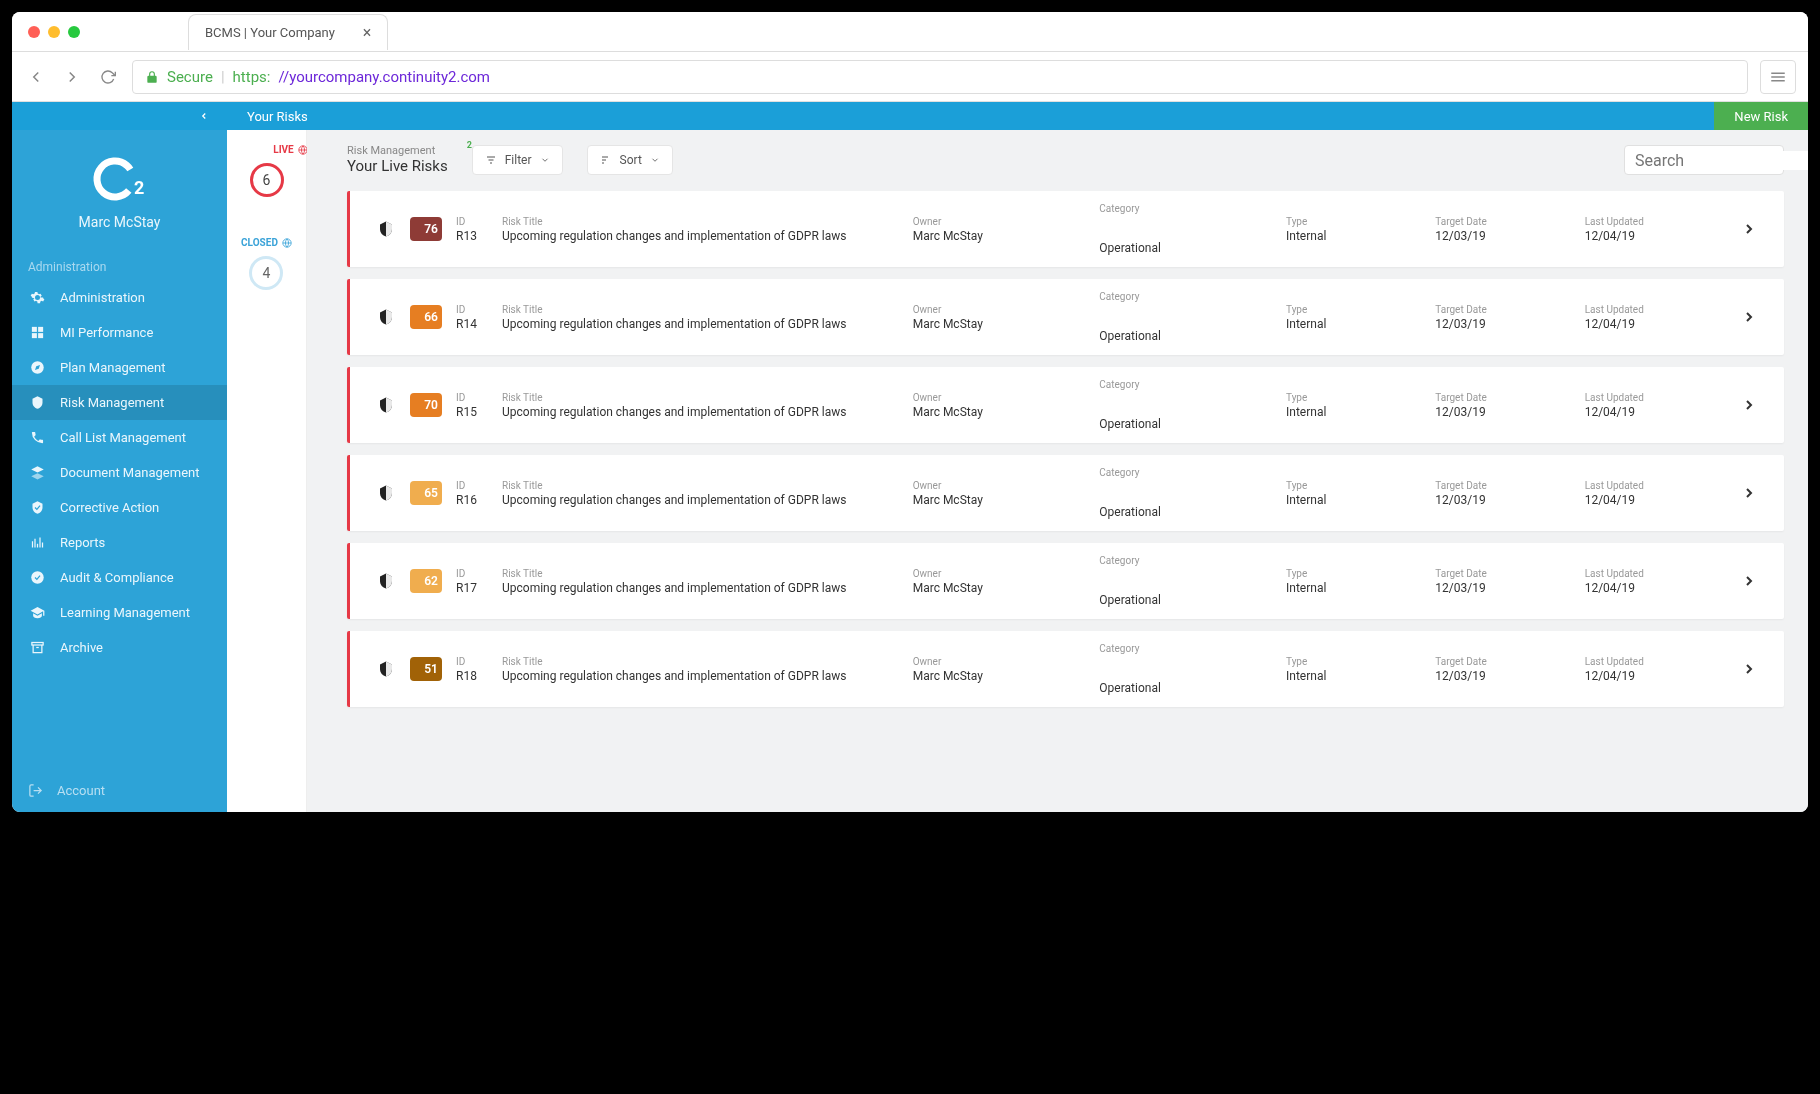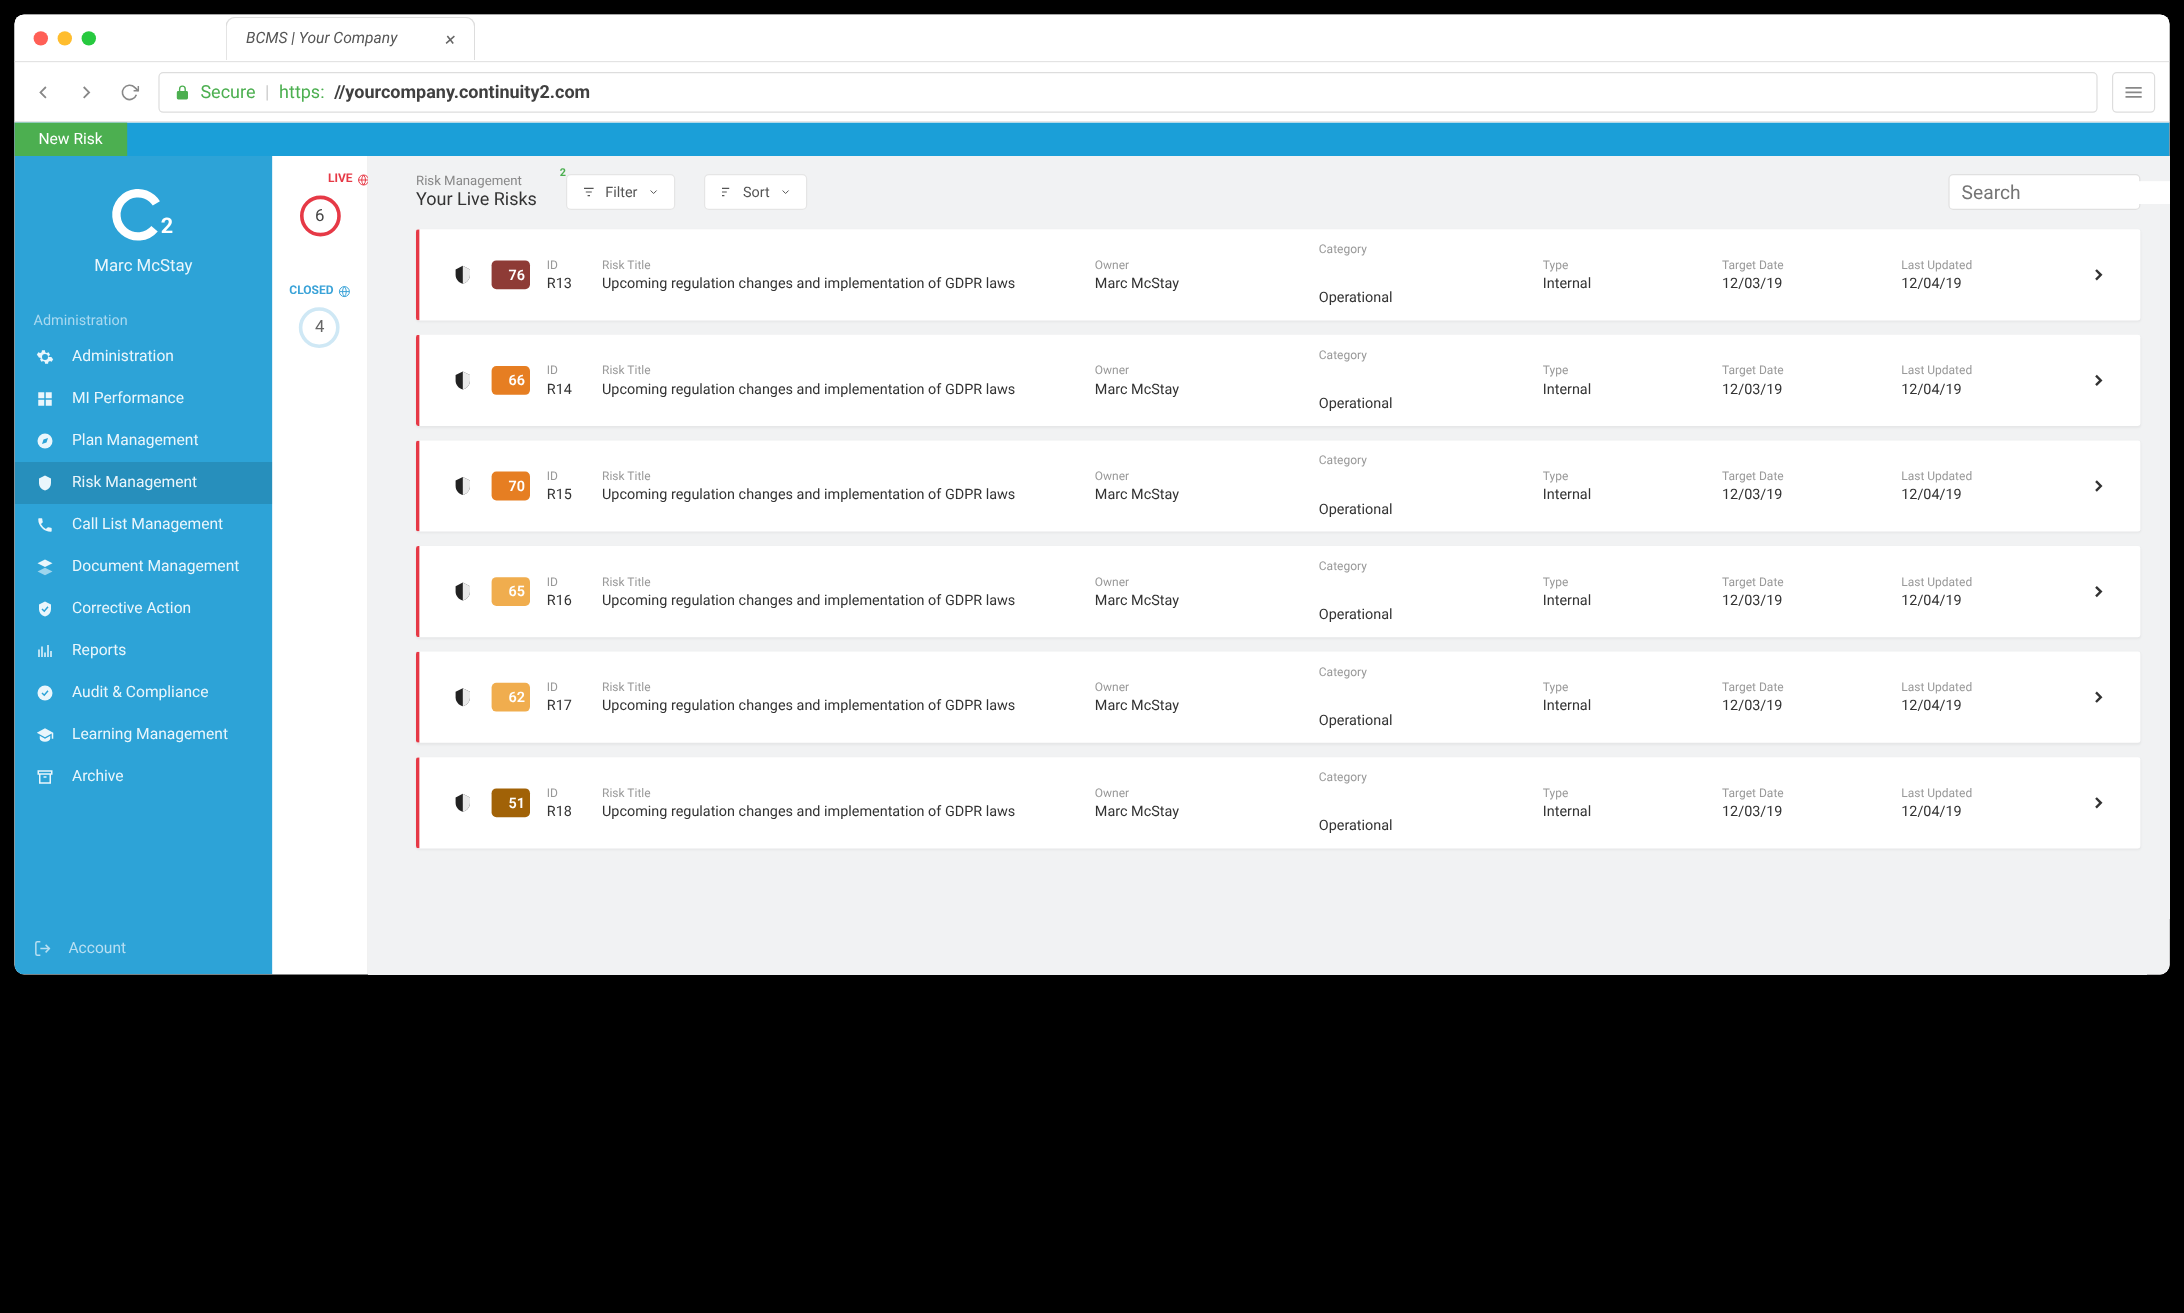--- a/index.html
+++ b/index.html
@@ -4,28 +4,28 @@
 <style>
   * { box-sizing: border-box; margin: 0; padding: 0; font-family: -apple-system, BlinkMacSystemFont, "Segoe UI", Roboto, sans-serif; }
   body { background: #000; padding: 12px; }
   .browser-frame { background: #fff; border-radius: 8px; overflow: hidden; box-shadow: 0 4px 24px rgba(0,0,0,0.3); height: 800px; display: flex; flex-direction: column; }
   .titlebar { background: #fff; height: 40px; display: flex; align-items: center; padding: 0 16px; gap: 8px; border-bottom: 1px solid #ddd; }
   .traffic-lights { display: flex; gap: 8px; margin-right: 100px; }
   .dot { width: 12px; height: 12px; border-radius: 50%; }
   .dot-red { background: #ff5f56; }
   .dot-yellow { background: #ffbd2e; }
   .dot-green { background: #27c93f; }
-  .tab { background: #fff; border: 1px solid #ddd; border-bottom: none; border-radius: 8px 8px 0 0; padding: 8px 16px; display: flex; align-items: center; gap: 40px; font-size: 13px; color: #555; margin-bottom: -1px; font-style: italic; }
+  .tab { background: #fff; border: 1px solid #ddd; border-bottom: none; border-radius: 8px 8px 0 0; padding: 8px 16px; display: flex; align-items: center; gap: 28px; font-size: 13px; color: #555; margin-bottom: -1px; }
   .tab-close { cursor: pointer; font-size: 16px; color: #666; }
   .addrbar { background: #fff; height: 50px; display: flex; align-items: center; padding: 0 12px; gap: 12px; border-bottom: 1px solid #e0e0e0; }
   .nav-btn { width: 24px; height: 24px; display: flex; align-items: center; justify-content: center; color: #888; cursor: pointer; }
   .omnibox { flex: 1; border: 1px solid #ddd; border-radius: 4px; height: 34px; display: flex; align-items: center; padding: 0 12px; gap: 8px; font-size: 15px; }
   .lock-secure { color: #4caf50; display: flex; align-items: center; gap: 8px; font-size: 15px; }
   .url-proto { color: #4caf50; }
-  .url-rest { color: #404040; font-weight: bold; }
+  .url-rest { color: #6d28d9; }
   .hamburger { width: 36px; height: 34px; border: 1px solid #ddd; border-radius: 4px; display: flex; align-items: center; justify-content: center; color: #888; }
 
   .app { flex: 1; display: flex; flex-direction: column; overflow: hidden; }
   .topbar { background: #1b9fd8; color: #fff; height: 28px; display: flex; align-items: center; justify-content: space-between; font-size: 13px; }
   .topbar-left { display: flex; align-items: center; height: 100%; }
   .collapse-handle { width: 215px; display: flex; justify-content: flex-end; padding-right: 18px; color: #fff; height: 100%; align-items: center; }
   .topbar-crumb { padding: 0 20px; }
   .new-risk-btn { background: #4caf50; color: #fff; border: none; height: 28px; padding: 0 20px; font-size: 13px; cursor: pointer; }
 
   .body-row { flex: 1; display: flex; overflow: hidden; }
@@ -127,20 +127,28 @@
       <svg width="18" height="18" viewBox="0 0 24 24" fill="none" stroke="currentColor" stroke-width="2">
           <line x1="3" y1="7" x2="21" y2="7"></line>
           <line x1="3" y1="12" x2="21" y2="12"></line>
           <line x1="3" y1="17" x2="21" y2="17"></line>
         </svg>
     </span>
   </div>
 
   <div class="app">
     <div class="topbar">
+      <div class="topbar-left">
+        <span class="collapse-handle">
+          <svg width="10" height="10" viewBox="0 0 24 24" fill="none" stroke="currentColor" stroke-width="3">
+              <polyline points="15 18 9 12 15 6"></polyline>
+            </svg>
+        </span>
+        <span class="topbar-crumb">Your Risks</span>
+      </div>
       <button class="new-risk-btn">New Risk</button>
     </div>
 
     <div class="body-row">
 
       <aside class="sidebar">
         <div class="brand-block">
           <div class="brand-logo">
             <svg width="60" height="50" viewBox="0 0 60 50">
                 <circle cx="25" cy="25" r="18" fill="none" stroke="#fff" stroke-width="7" stroke-dasharray="90 30" transform="rotate(40 25 25)"></circle>

